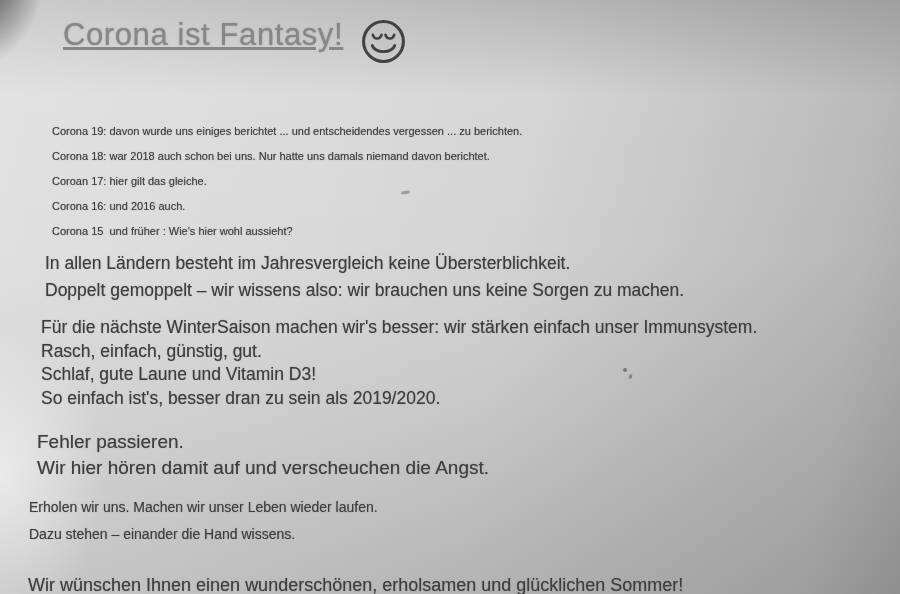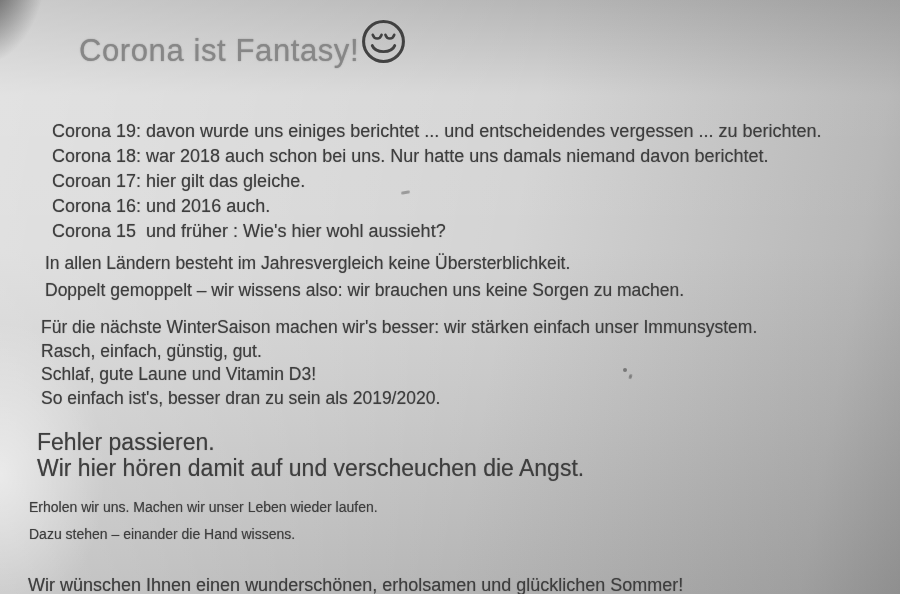--- a/index.html
+++ b/index.html
@@ -11,33 +11,33 @@
     background:
       radial-gradient(95px 140px at -22px -35px, rgba(20,20,20,.85), rgba(20,20,20,0) 72%),
       radial-gradient(150px 220px at 0% 80%, rgba(255,255,255,.55), rgba(255,255,255,0) 70%),
       linear-gradient(100deg, rgba(255,255,255,.30) 0%, rgba(255,255,255,.10) 38%, rgba(255,255,255,0) 55%, rgba(70,70,70,.20) 90%, rgba(55,55,55,.30) 100%),
       linear-gradient(to bottom, rgba(120,120,120,.28) 0%, rgba(255,255,255,.18) 16%, rgba(255,255,255,.14) 42%, rgba(140,140,140,.10) 70%, rgba(95,95,95,.22) 100%),
       #cdcdcd;
   }
   .ink{position:absolute; filter:blur(.3px);}
   .title{
     font-size:31px; letter-spacing:.6px; font-weight:400;
-    color:#878787; margin:16px;
+    color:#878787; margin:0;
     text-shadow:0 0 1.4px rgba(125,125,125,.8);
-    left:63px; top:17px;
+    left:63px; top:17px;text-decoration:underline;
   }
   .emoji{left:360px; top:18px; width:47px; height:47px; opacity:.88;}
   .intro{left:56px; top:73px; font-size:17px; color:#3e3e3e;
          text-shadow:0 0 1px rgba(62,62,62,.55);}
   .block{color:#3e3e3e; text-shadow:0 0 1px rgba(62,62,62,.55);}
   .block .line{white-space:pre;}
-  .b1{left:52px; top:119px; font-size:18px; line-height:25px;}
+  .b1{left:52px; top:119px; font-size:11px; line-height:25px;}
   .b2{left:45px; top:250px; font-size:17.5px; line-height:27px;}
   .b3{left:41px; top:316px; font-size:17.5px; line-height:23.5px;}
-  .b4{left:37px; top:429px; font-size:23px; line-height:26px;}
+  .b4{left:37px; top:429px; font-size:19px; line-height:26px;}
   .b5{left:29px; top:494px; font-size:14px; line-height:26.5px;}
   .b6{left:28px; top:561px; font-size:18px;margin-top:14px;}
   .speck{position:absolute; background:rgba(60,60,60,.55); border-radius:50%; filter:blur(.4px);}
   .s1{left:401px; top:191px; width:9px; height:3px; border-radius:2px; transform:rotate(-10deg); background:rgba(80,80,80,.45);}
   .s2{left:623px; top:368px; width:4px; height:4px;}
   .s3{left:629px; top:374px; width:3px; height:5px; transform:rotate(18deg); background:rgba(60,60,60,.5);}
 </style>
 </head>
 <body>
 

